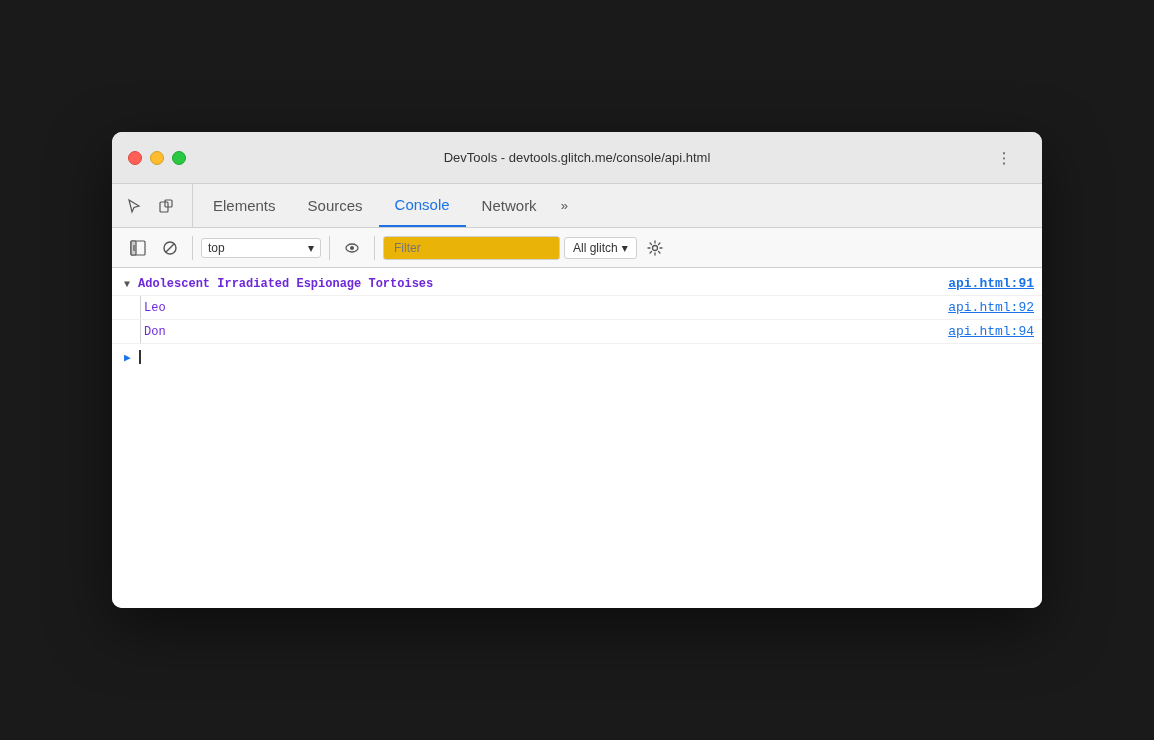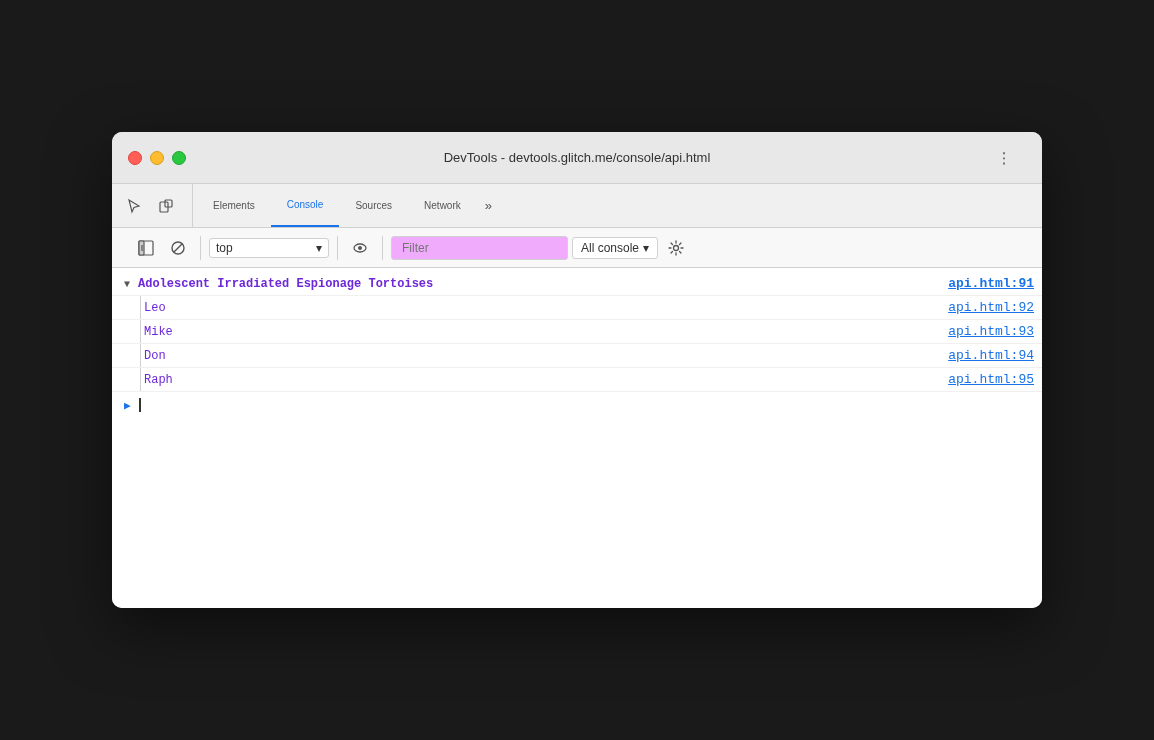--- a/index.html
+++ b/index.html
@@ -86,21 +86,21 @@
       border-radius: 4px;
       cursor: pointer;
       color: #555;
       font-size: 15px;
     }
 
     .tab {
       display: flex;
       align-items: center;
       padding: 0 16px;
-      font-size: 10px;
+      font-size: 15px;
       color: #555;
       cursor: pointer;
       position: relative;
       white-space: nowrap;
     }
 
     .tab.active {
       color: #1a73e8;
       border-bottom: 2px solid #1a73e8;
     }
@@ -121,21 +121,21 @@
       padding-right: 8px;
     }
 
     
     .toolbar {
       background: #f8f8f8;
       height: 40px;
       display: flex;
       align-items: center;
       border-bottom: 1px solid #d0d0d0;
-      padding: 0 20px;
+      padding: 0 12px;
       gap: 4px;
     }
 
     .toolbar-divider {
       width: 1px;
       height: 24px;
       background: #d0d0d0;
       margin: 0 4px;
     }
 
@@ -159,21 +159,21 @@
       font-size: 12px;
       color: #555;
       outline: none;
       flex: 1;
       padding: 2px 6px;
     }
 
     .filter-container {
       display: flex;
       align-items: center;
-      background: #f0abfc;
+      background: #eab308;
       border: 1px solid #d0d0d0;
       border-radius: 3px;
       padding: 2px 4px;
       min-width: 120px;
     }
 
     .levels-btn {
       display: flex;
       align-items: center;
       gap: 4px;
@@ -314,25 +314,25 @@
         <svg width="16" height="16" viewBox="0 0 16 16">
           <rect x="2" y="4" width="8" height="10" rx="1" fill="none" stroke="#555" stroke-width="1.2"></rect>
           <rect x="7" y="2" width="7" height="7" rx="1" fill="none" stroke="#555" stroke-width="1.2"></rect>
         </svg>
       </div>
     </div>
 
     <div class="tab">
       <span>Elements</span>
     </div>
+    <div class="tab">
+      <span>Sources</span>
+    </div>
     <div class="tab active">
       <span>Console</span>
-    </div>
-    <div class="tab">
-      <span>Sources</span>
     </div>
     <div class="tab">
       <span>Network</span>
     </div>
     <div class="tab-more">
       <span>»</span>
     </div>
   </div>
 
   <div class="toolbar">
@@ -366,21 +366,21 @@
       </svg>
     </div>
 
     <div class="toolbar-divider"></div>
 
     <div class="filter-container">
       <input class="filter-input" type="text" placeholder="Filter" style="">
     </div>
 
     <div class="levels-btn">
-      <span>All console</span>
+      <span>All glitch</span>
       <span>▾</span>
     </div>
 
     <div class="icon-btn">
       <svg width="16" height="16" viewBox="0 0 16 16">
         <circle cx="8" cy="8" r="2.5" fill="none" stroke="#555" stroke-width="1.3"></circle>
         <path d="M8 1v2M8 13v2M1 8h2M13 8h2M3.05 3.05l1.41 1.41M11.54 11.54l1.41 1.41M3.05 12.95l1.41-1.41M11.54 4.46l1.41-1.41" stroke="#555" stroke-width="1.3" stroke-linecap="round"></path>
       </svg>
     </div>
   </div>
@@ -397,36 +397,24 @@
 
     <div class="group-children">
       <div class="console-row indent">
         <div class="row-left">
           <span class="console-item-text">Leo</span>
         </div>
         <span class="row-right">api.html:92</span>
       </div>
       <div class="console-row indent">
         <div class="row-left">
-          <span class="console-item-text">Mike</span>
-        </div>
-        <span class="row-right">api.html:93</span>
-      </div>
-      <div class="console-row indent">
-        <div class="row-left">
           <span class="console-item-text">Don</span>
         </div>
         <span class="row-right">api.html:94</span>
       </div>
-      <div class="console-row indent">
-        <div class="row-left">
-          <span class="console-item-text">Raph</span>
-        </div>
-        <span class="row-right">api.html:95</span>
-      </div>
     </div>
 
     <div class="prompt-row">
       <span class="prompt-arrow" style="color:#1a73e8;">▶</span>
       <div class="prompt-cursor"></div>
     </div>
 
   </div>
 </div>
 

